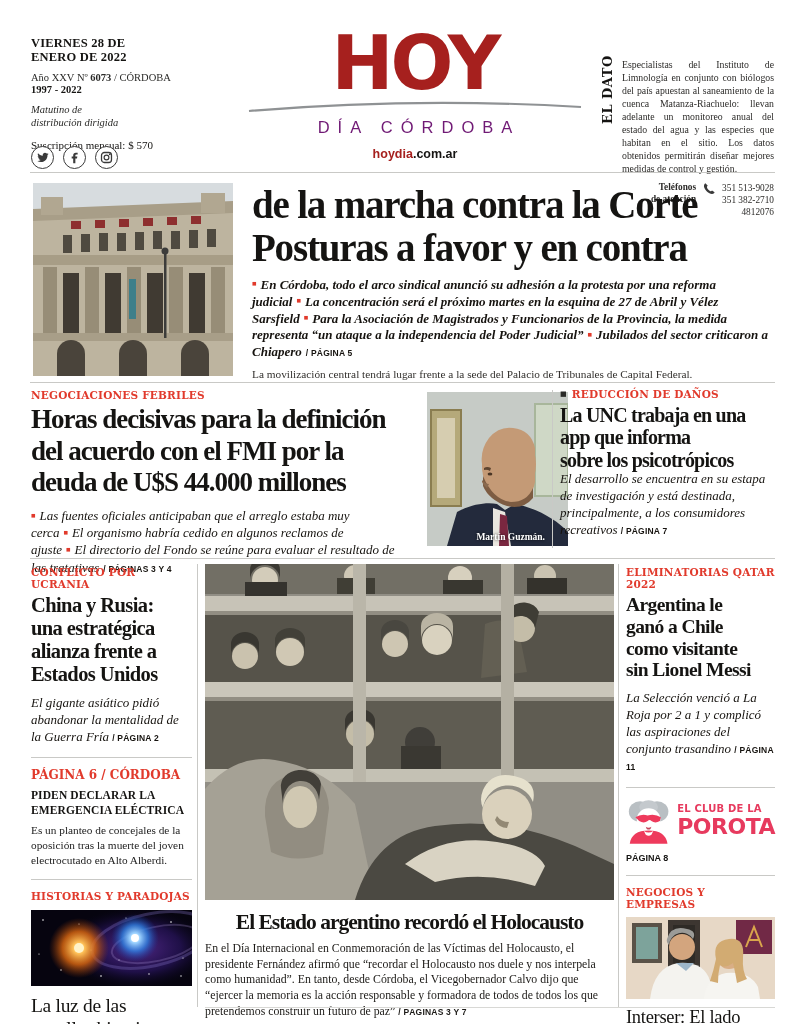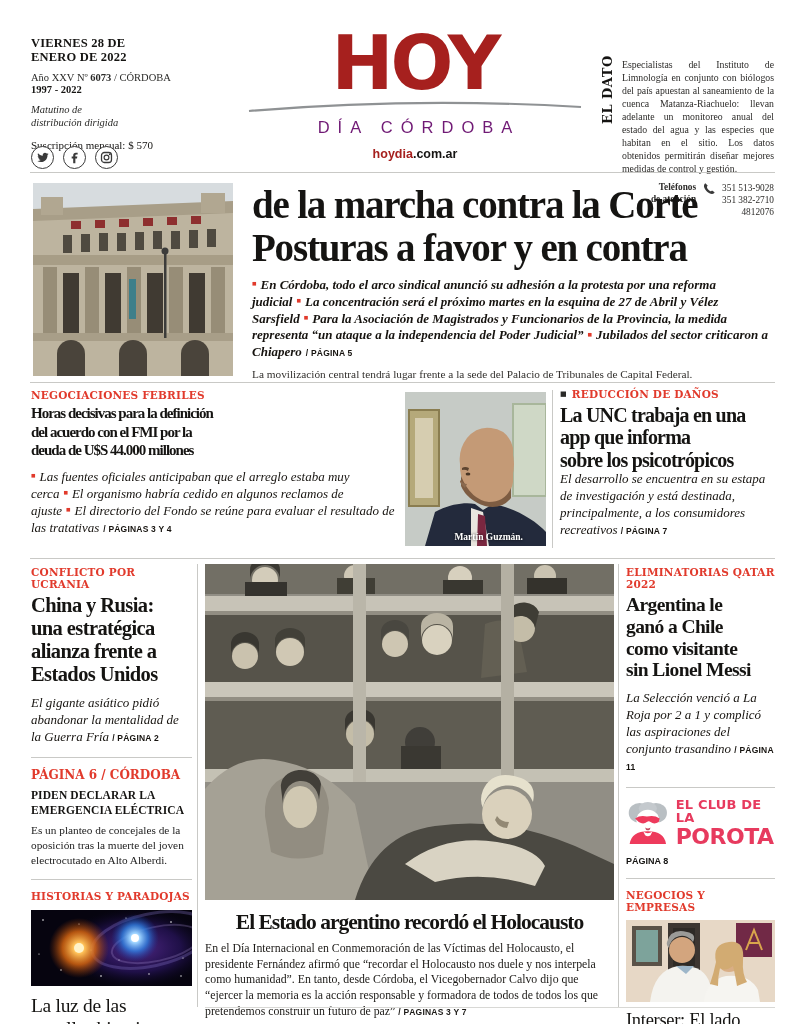--- a/index.html
+++ b/index.html
@@ -50,24 +50,24 @@
   .lead-h .hl{font-weight:bold;font-size:39px;line-height:1.1;letter-spacing:-1.2px;white-space:nowrap;}
   .lead-bullets{margin-top:7px;font-size:13px;line-height:1.3;font-weight:bold;font-style:italic;color:#16130f;}
   .bullet::before{content:"■";color:var(--accent);font-style:normal;font-size:7.5px;vertical-align:2.5px;margin-right:4px;}
   .bullet{margin-right:4px;}
   .pref{font-family:"Liberation Sans",sans-serif;font-style:normal;font-weight:bold;font-size:8.5px;letter-spacing:.2px;}
   .lead-caption{margin-top:7px;font-size:11.3px;color:#33312e;}
 
   
   .fmi{position:absolute;left:31px;top:389px;width:366px;}
   .kicker{font-family:"DejaVu Serif",serif;font-weight:bold;font-size:10.5px;color:var(--accent);letter-spacing:.2px;}
-  .fmi .hl{font-weight:bold;font-size:15px;line-height:1.1;letter-spacing:-1px;white-space:nowrap;margin-top:2px;}
+  .fmi .hl{font-weight:bold;font-size:27px;line-height:1.1;letter-spacing:-1px;white-space:nowrap;margin-top:2px;}
   .fmi-h{margin-top:4px;}
   .fmi-bullets{margin-top:9px;font-style:italic;font-size:13px;line-height:1.32;color:#16130f;}
-  .guzman{position:absolute;left:405px;top:392px;width:123px;height:154px;}
+  .guzman{position:absolute;left:427px;top:392px;width:123px;height:154px;}
   .photo-cap{position:absolute;right:5px;bottom:4px;font-size:9.5px;font-weight:bold;color:#fff;text-shadow:0 0 3px rgba(0,0,0,.8);}
   .unc{position:absolute;left:560px;top:388px;width:216px;}
   .unc .kicker::before{content:"■";color:#2a2a28;font-size:7px;vertical-align:2px;margin-right:5px;}
   .unc .hl{font-weight:bold;font-size:20px;line-height:1.12;letter-spacing:-.8px;white-space:nowrap;}
   .unc-h{margin-top:4px;}
   .deck{font-style:italic;font-size:13px;line-height:1.3;color:#16130f;}
   .unc .deck{}
 
   
   .col-left{position:absolute;left:31px;top:566px;width:161px;}
@@ -78,21 +78,21 @@
   .col-left .deck,.col-right .deck{margin-top:9px;}
   .flow-rule{height:1px;background:var(--rule);margin:12px 0 10px 0;}
   .redlabel{font-family:"DejaVu Serif",serif;font-weight:bold;font-size:12px;color:var(--accent);}
   .piden-title{font-weight:bold;font-size:11.5px;line-height:1.3;margin-top:6px;letter-spacing:.1px;}
   .small-body{font-size:11.3px;line-height:1.3;margin-top:5px;color:#222;}
   .stars{display:block;margin-top:8px;}
   .hl-serif{font-size:19.5px;line-height:1.15;letter-spacing:-.3px;white-space:nowrap;margin-top:9px;}
   .qatar .hl-sm{font-size:19.5px;}
   .porota{display:flex;align-items:center;gap:6px;margin-top:4px;}
   .porota-text{font-family:"DejaVu Sans",sans-serif;font-weight:bold;color:var(--pink);line-height:1;}
-  .porota-l1{font-size:13px;letter-spacing:.2px;}
+  .porota-l1{font-size:10px;letter-spacing:.2px;}
   .porota-l2{font-size:22px;letter-spacing:-.5px;margin-top:2px;}
   .pagenum{font-family:"Liberation Sans",sans-serif;font-weight:bold;font-size:9px;margin-top:8px;}
   .doctors{display:block;margin-top:7px;}
   .holo-img{display:block;}
   .holo-h{font-weight:bold;font-size:21.5px;letter-spacing:-1px;text-align:center;margin-top:10px;white-space:nowrap;}
   .holo-body{font-size:11.8px;line-height:1.33;margin-top:6px;color:#1c1a17;}
 </style>
 </head>
 <body>
 

